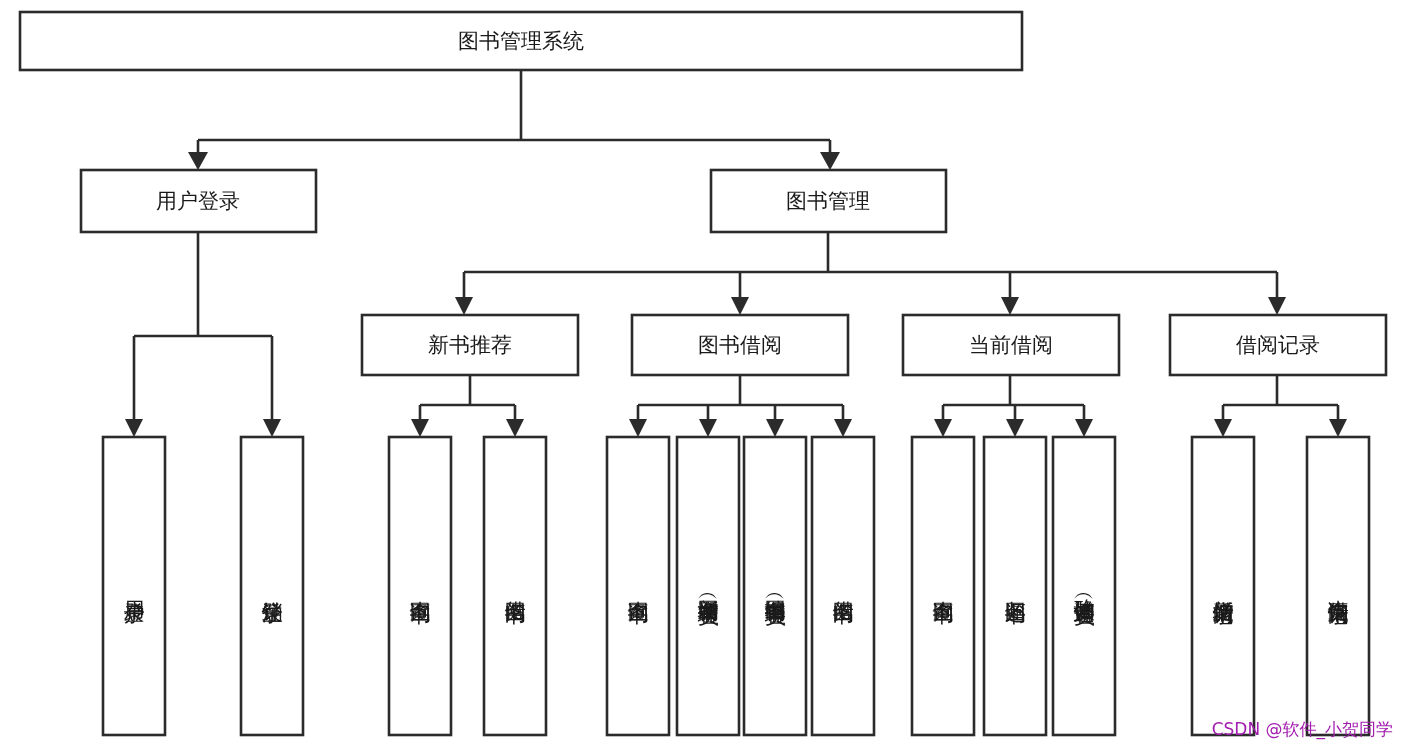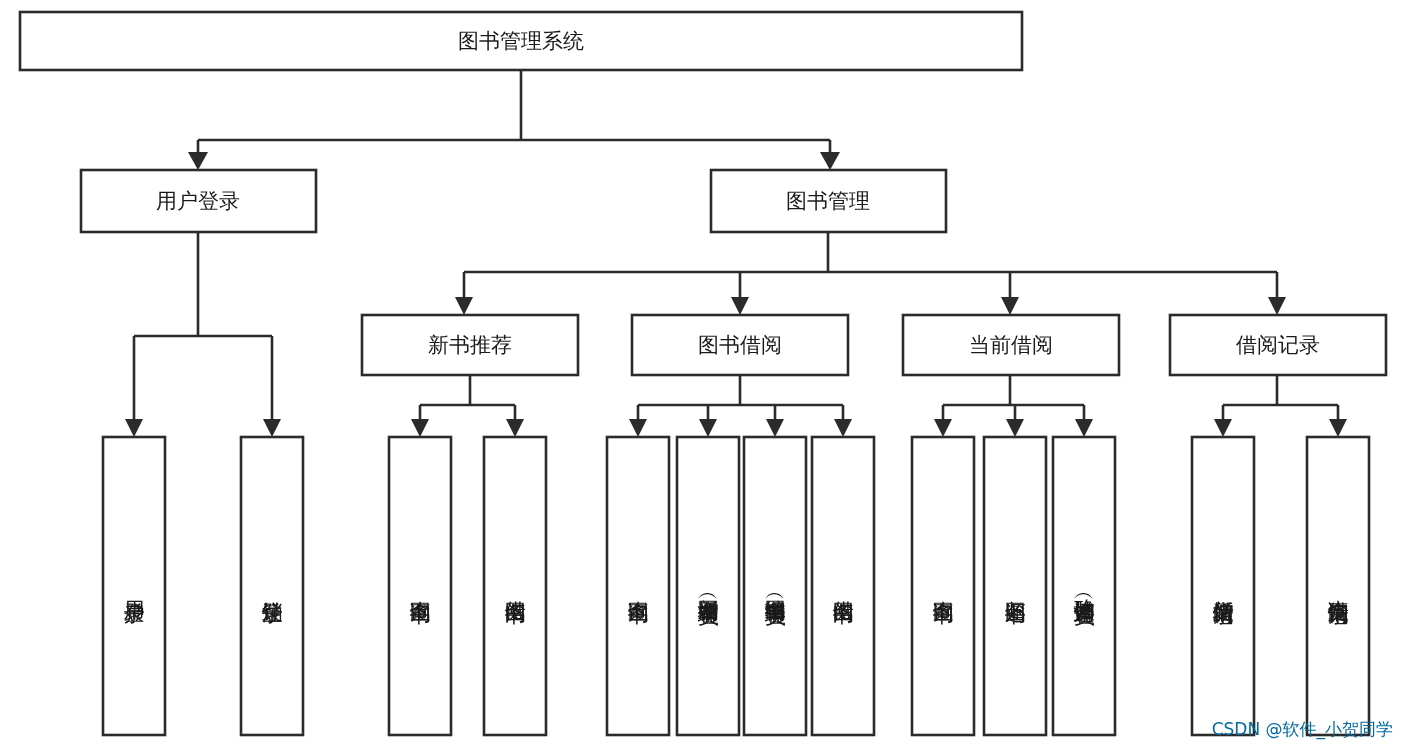--- a/index.html
+++ b/index.html
@@ -55,21 +55,21 @@
     writing-mode: vertical-rl;
     text-orientation: upright;
     letter-spacing: 1px;
   }
   .watermark {
     position: absolute;
     right: 12px;
     bottom: 6px;
     font-family: "DejaVu Sans", "Liberation Sans", sans-serif;
     font-size: 17px;
-    color: #0369a1;
+    color: #a21caf;
     white-space: nowrap;
     user-select: none;
   }
 </style>
 </head>
 <body>
 
 <div id="diagram-root">
 
   <svg class="flowchart" viewBox="0 0 1405 747">

